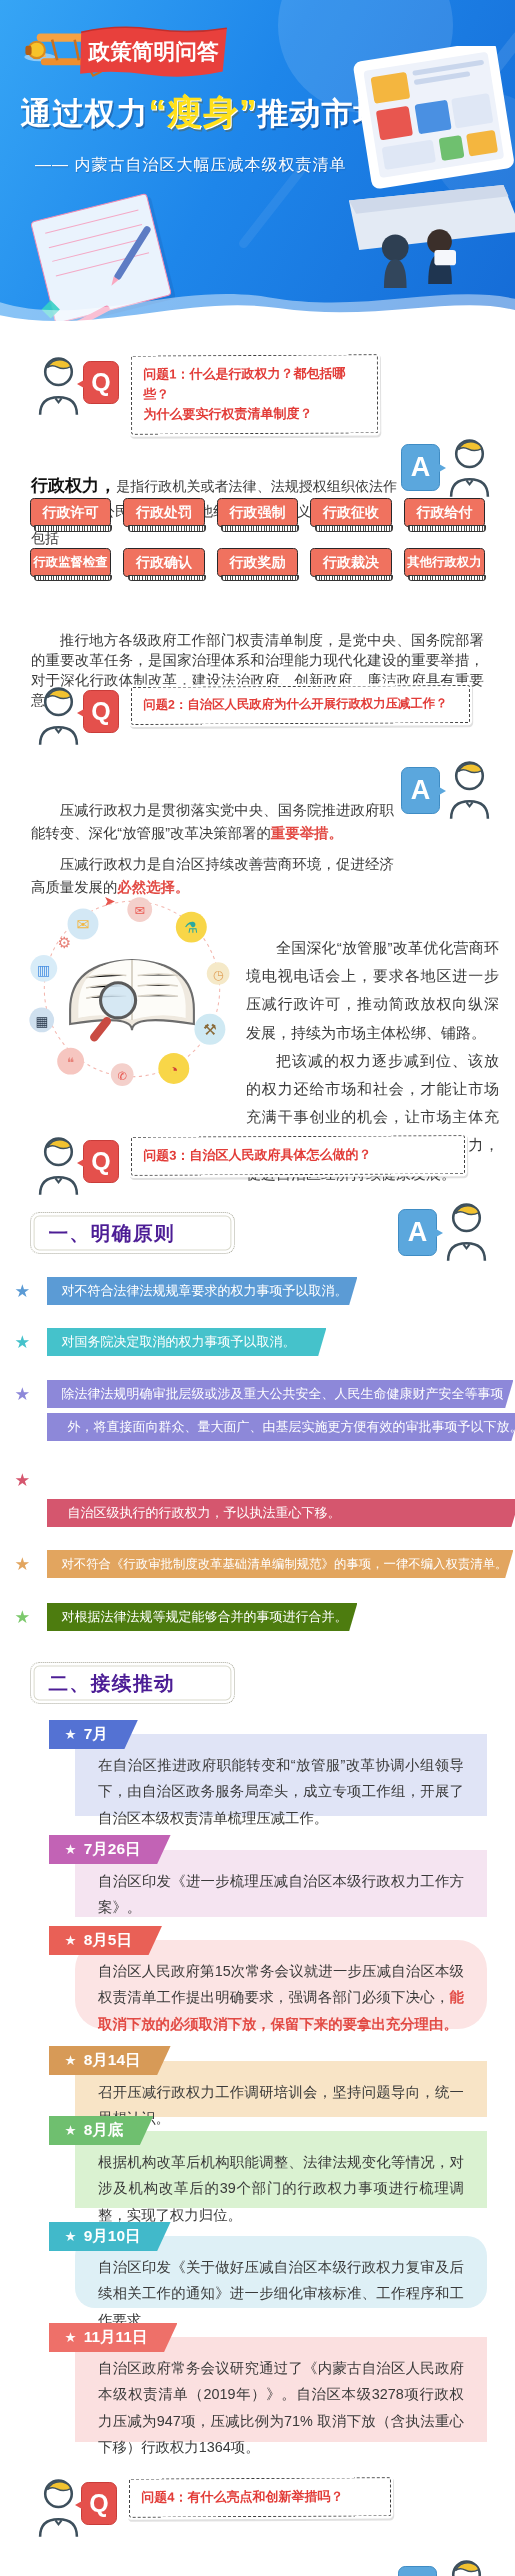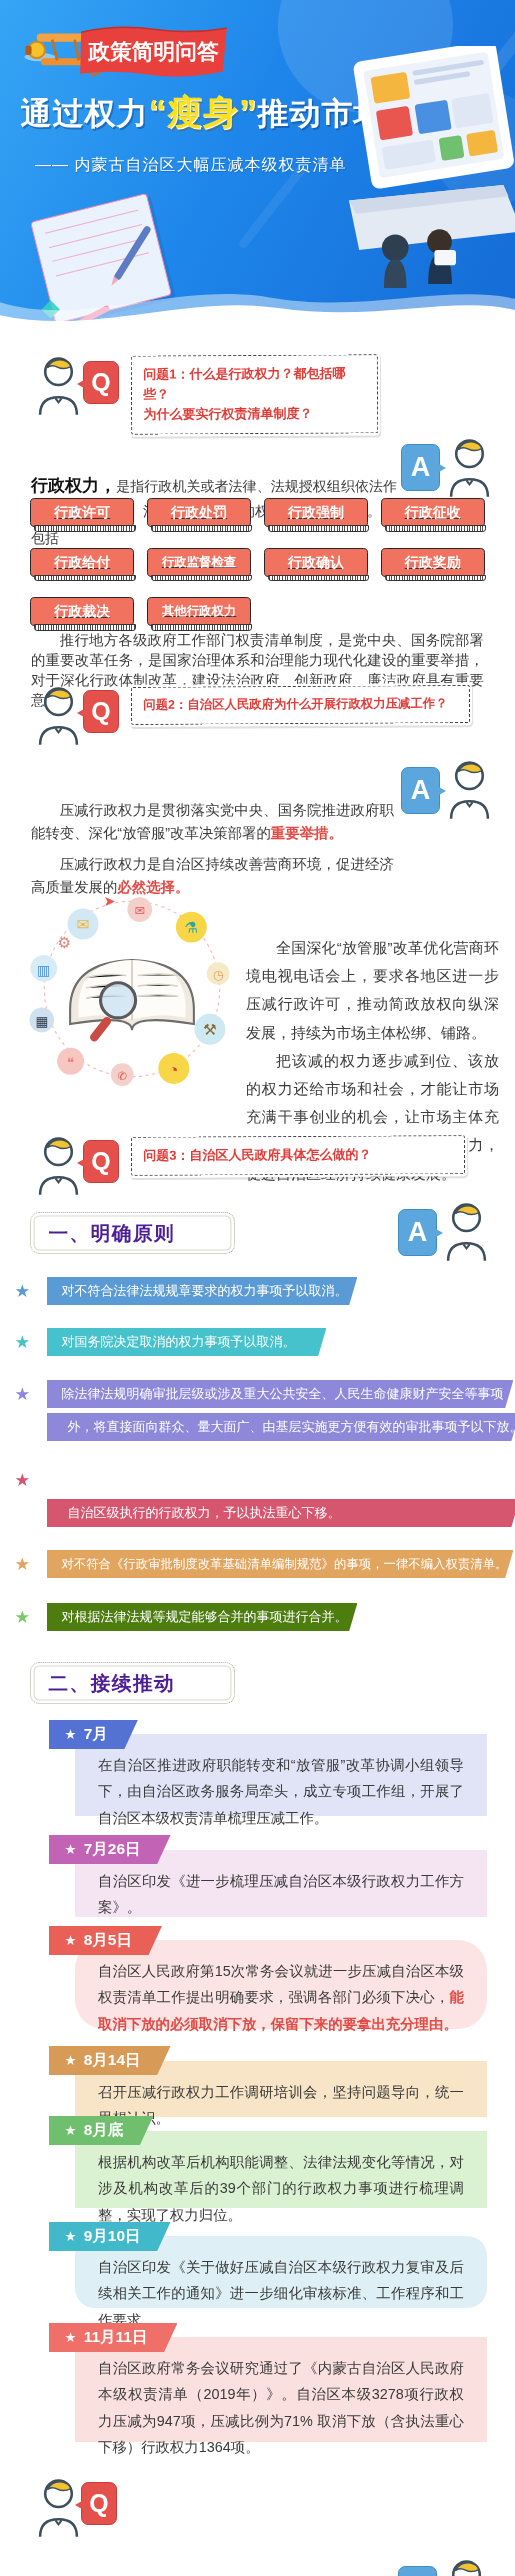--- a/index.html
+++ b/index.html
@@ -43,21 +43,21 @@
         box-shadow:0 0 0 2.1px #fff,1px 2.1px 0 2.1px rgba(0,0,0,.12);transform:rotate(-.3deg);
         color:#e23c38;font-weight:bold;padding:8.2px 11.3px;line-height:1.55;}
 
   
   .atext{position:absolute;font-size:14.4px;line-height:1.62;color:#3a3a3a;text-align:justify;margin-top:39px;}
   .atext .lead{font-size:17px;font-weight:bold;color:#111;}
   .hl{color:#e24a44;font-weight:bold;}
   .indent{text-indent:2em;}
 
   
-  .pgrid{position:absolute;top:498px;left:30px;width:455px;display:grid;grid-template-columns:repeat(4,1fr);column-gap:12.4px;row-gap:20.6px;text-decoration:underline;}
+  .pgrid{position:absolute;top:498px;left:30px;width:455px;display:grid;grid-template-columns:repeat(5,1fr);column-gap:12.4px;row-gap:20.6px;}
   .pbtn{position:relative;height:27px;line-height:27px;text-align:center;background:#f0725f;border:1px solid #28282a;
         border-radius:4.6px;color:#fff;font-weight:bold;font-size:14px;white-space:nowrap;}
   .pbtn:after{content:"";position:absolute;left:3.1px;right:-2.1px;bottom:-5.7px;height:4.6px;border:0.5px solid #333;border-radius:0 0 3.1px 3.1px;
         background:repeating-linear-gradient(90deg,#4a4a4a 0 1px,#fff 1px 2.6px);}
 
   
   .secbox{position:absolute;left:30px;width:185px;height:40px;background:#fff;border:1.5px dotted #a9a99b;border-radius:9.3px;
           box-shadow:inset 0 0 0 2.6px #fff,inset 0 0 0 3.6px #d9d9cc;display:flex;align-items:center;padding-left:17.5px;
           font-size:19.6px;font-weight:bold;color:#4c1d95;letter-spacing:1.5px;}
 
@@ -349,20 +349,21 @@
     </div>
 
   <div class="qrow" style="top:2473px;height:67px;">
     <svg class="avatar" style="left:35px;top:3.1px;" viewBox="0 0 92 118">
       <circle cx="46" cy="34" r="26" fill="#fff" stroke="#3d4f5c" stroke-width="5"></circle>
       <path d="M24 26 q10 -18 30 -15 q14 3 16 13 q-14 7 -26 1 q-12 -6 -20 1z" fill="#f2c230" stroke="#3d4f5c" stroke-width="3"></path>
       <path d="M10 118 q0 -34 36 -34 q36 0 36 34" fill="#fff" stroke="#3d4f5c" stroke-width="5"></path>
       <path d="M40 86 l6 8 l6 -8" fill="none" stroke="#3d4f5c" stroke-width="4"></path>
     </svg>
     <div class="qbub" style="left:81px;top:9.3px;">Q</div>
+    <div class="qbox" style="left:129px;top:5.2px;width:237px;font-size:13px;white-space:nowrap;">问题4：有什么亮点和创新举措吗？</div>
   </div>
   <div class="abub" style="left:398px;top:2566px;">A</div>
   <svg class="avatar" style="left:443px;top:2557px;" viewBox="0 0 92 118">
     <circle cx="46" cy="34" r="26" fill="#fff" stroke="#3d4f5c" stroke-width="5"></circle>
     <path d="M24 26 q10 -18 30 -15 q14 3 16 13 q-14 7 -26 1 q-12 -6 -20 1z" fill="#f2c230" stroke="#3d4f5c" stroke-width="3"></path>
     <path d="M10 118 q0 -34 36 -34 q36 0 36 34" fill="#fff" stroke="#3d4f5c" stroke-width="5"></path>
     <path d="M40 86 l6 8 l6 -8" fill="none" stroke="#3d4f5c" stroke-width="4"></path>
   </svg>
 
 </div>

